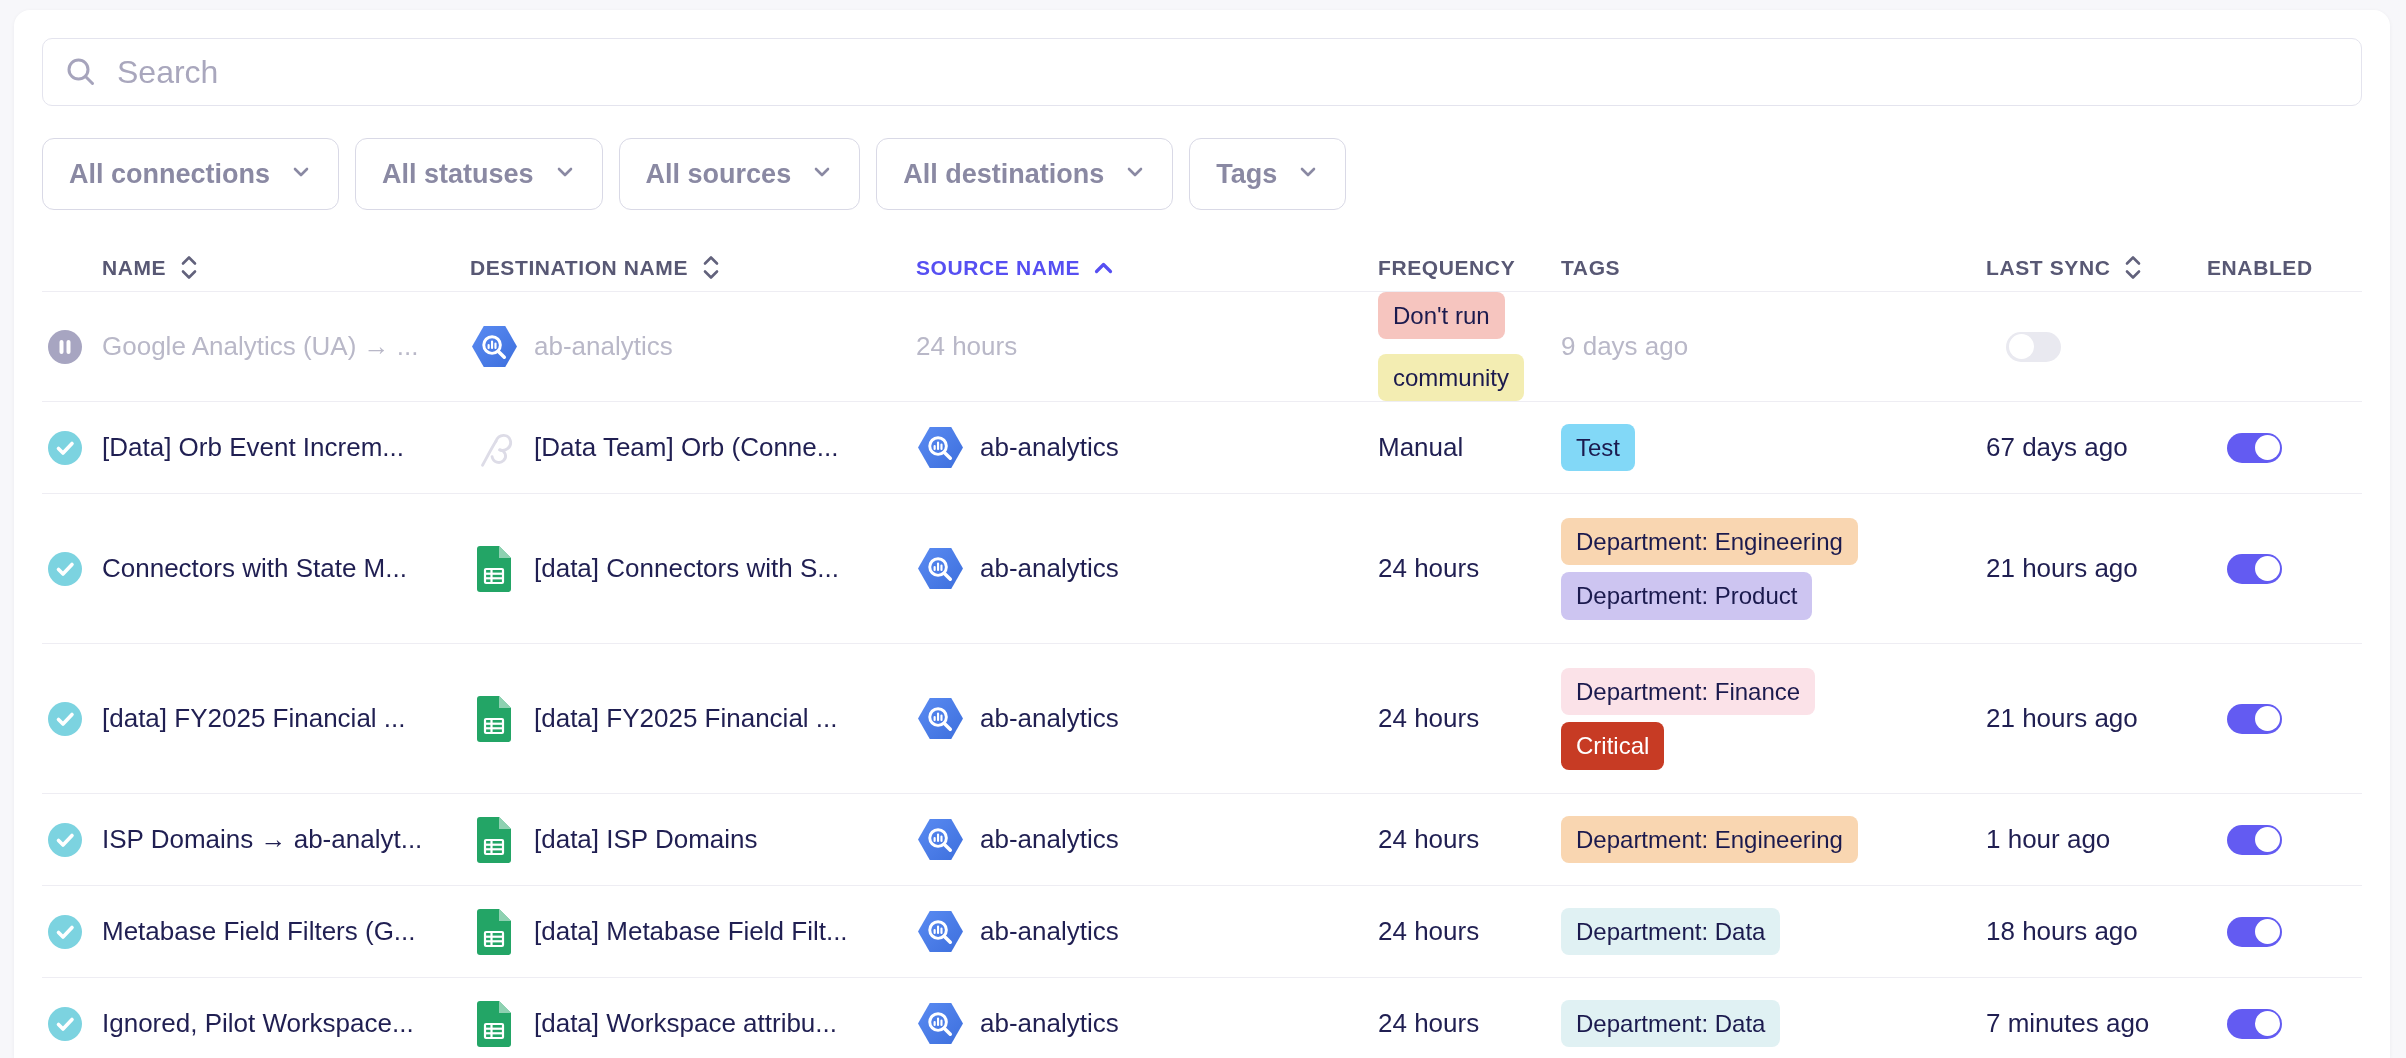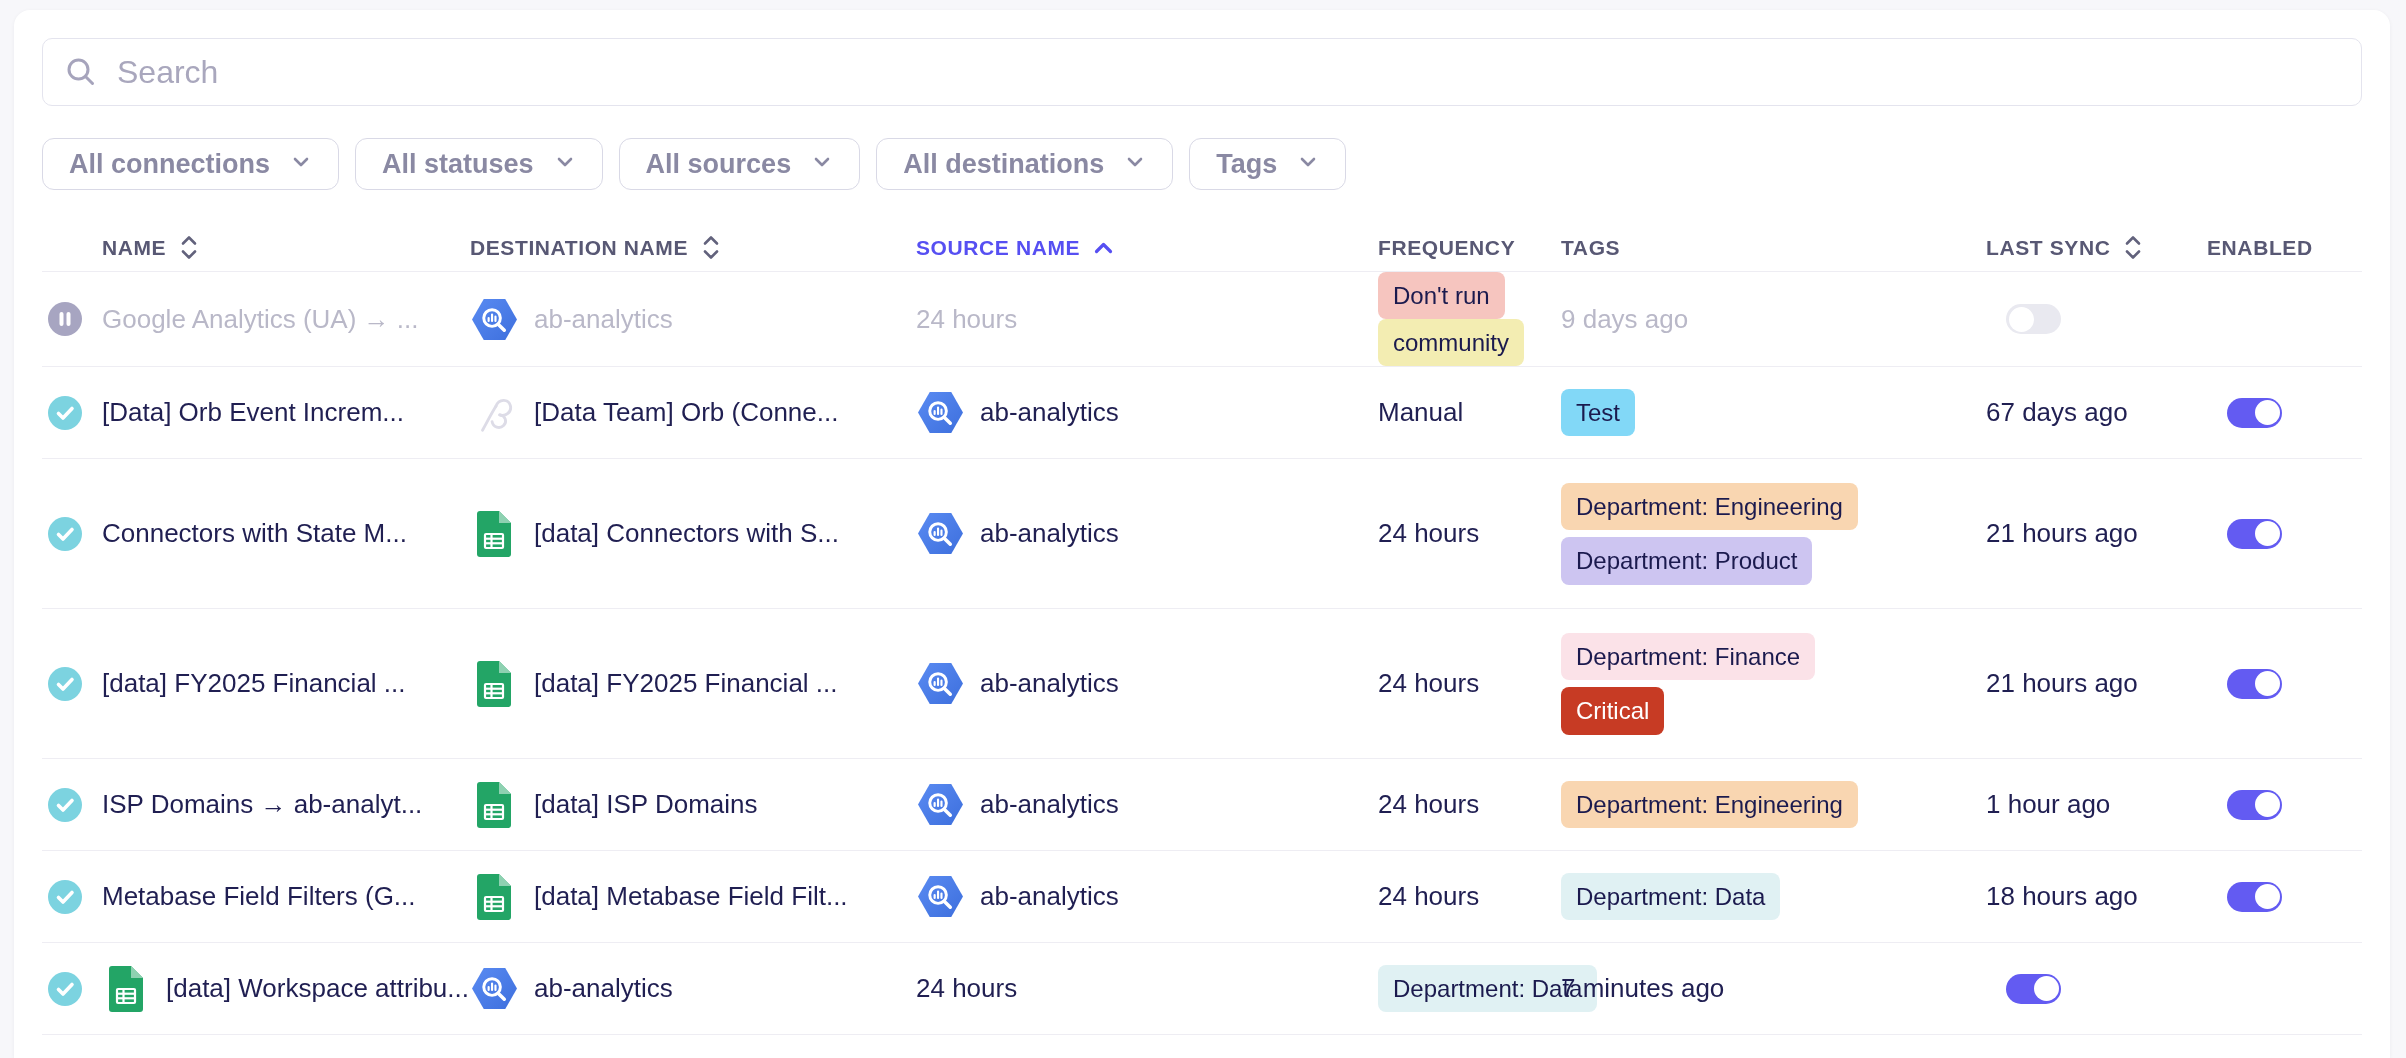--- a/index.html
+++ b/index.html
@@ -26,21 +26,21 @@
     padding: 0 24px 0 74px;
     font-size: 32px; color: #201f52; outline: none;
     font-family: inherit; background: #fff;
   }
   .search-input::placeholder { color: #a9a7bd; }
   .search-icon { position: absolute; left: 22px; top: 17px; width: 34px; height: 34px; }
 
   
   .filter-bar { margin-top: 32px; display: flex; gap: 16px; }
   .filter-btn {
-    height: 52px; padding: 0 26px;
+    height: 72px; padding: 0 26px;
     border: 1.5px solid #d9d9e6; border-radius: 12px;
     background: #fff; display: inline-flex; align-items: center; gap: 20px;
     font-size: 27px; font-weight: 700; color: #8a89a3;
     font-family: inherit; cursor: pointer; white-space: nowrap;
   }
 
   
   .grid-cols {
     display: grid;
     grid-template-columns: 60px 368px 446px 462px 183px 425px 221px 1fr;
@@ -62,21 +62,21 @@
   .trow.tall { min-height: 150px; }
 
   .cell { display: flex; align-items: center; min-width: 0; }
   .c-status { justify-content: flex-start; padding-left: 6px; }
   .status-slot { display: inline-flex; width: 34px; height: 34px; }
   .icon-slot { display: inline-flex; align-items: center; justify-content: center; width: 48px; flex: 0 0 48px; margin-right: 16px; }
   .txt { font-size: 26px; color: #201f52; white-space: nowrap; overflow: hidden; text-overflow: ellipsis; }
   .c-name .txt { padding-right: 20px; }
   .c-freq, .c-sync { font-size: 26px; color: #201f52; white-space: nowrap; }
 
-  .c-tags { display: flex; flex-wrap: wrap; gap: 0; align-items: center; padding-right: 16px; }
+  .c-tags { display: flex; flex-wrap: wrap; gap: 15px; align-items: center; padding-right: 16px; }
   .c-tags.tags-col { flex-direction: column; align-items: flex-start; gap: 7px; justify-content: center; }
   .tag {
     display: inline-block; padding: 8px 15px; border-radius: 8px;
     font-size: 24px; line-height: 1.3; color: #1b1a4e; white-space: nowrap;
   }
 
   .c-enabled { padding-left: 20px; }
   .toggle {
     position: relative; width: 55px; height: 30px; border-radius: 15px;
     border: none; cursor: pointer; flex: 0 0 55px;
@@ -502,20 +502,23 @@
   </div>
       <div class="trow grid-cols">
     <div class="cell c-status">
       <span class="status-slot">
             <svg width="34" height="34" viewBox="0 0 34 34">
     <circle cx="17" cy="17" r="17" fill="#7cd3e0"></circle>
     <path d="M10.5 17.5 l4.5 4.5 l9 -9.5" stroke="#fff" stroke-width="3.6" fill="none" stroke-linecap="round" stroke-linejoin="round"></path>
   </svg>
           </span>
     </div>
+    <div class="cell c-name">
+      <span class="txt">Ignored, Pilot Workspace...</span>
+    </div>
     <div class="cell c-source">
       <span class="icon-slot">
             <svg width="34" height="46" viewBox="0 0 34 46">
     <path d="M3 0 h19 l12 12 v31 a3 3 0 0 1 -3 3 h-28 a3 3 0 0 1 -3 -3 v-40 a3 3 0 0 1 3 -3 z" fill="#23a566"></path>
     <path d="M22 0 l12 12 h-12 z" fill="#8ed1b1"></path>
     <g stroke="#ffffff" stroke-width="2.2" fill="none">
       <rect x="8" y="23" width="18" height="14" rx="1"></rect>
       <line x1="8" y1="27.7" x2="26" y2="27.7"></line>
       <line x1="8" y1="32.3" x2="26" y2="32.3"></line>
       <line x1="14.5" y1="23" x2="14.5" y2="37"></line>

